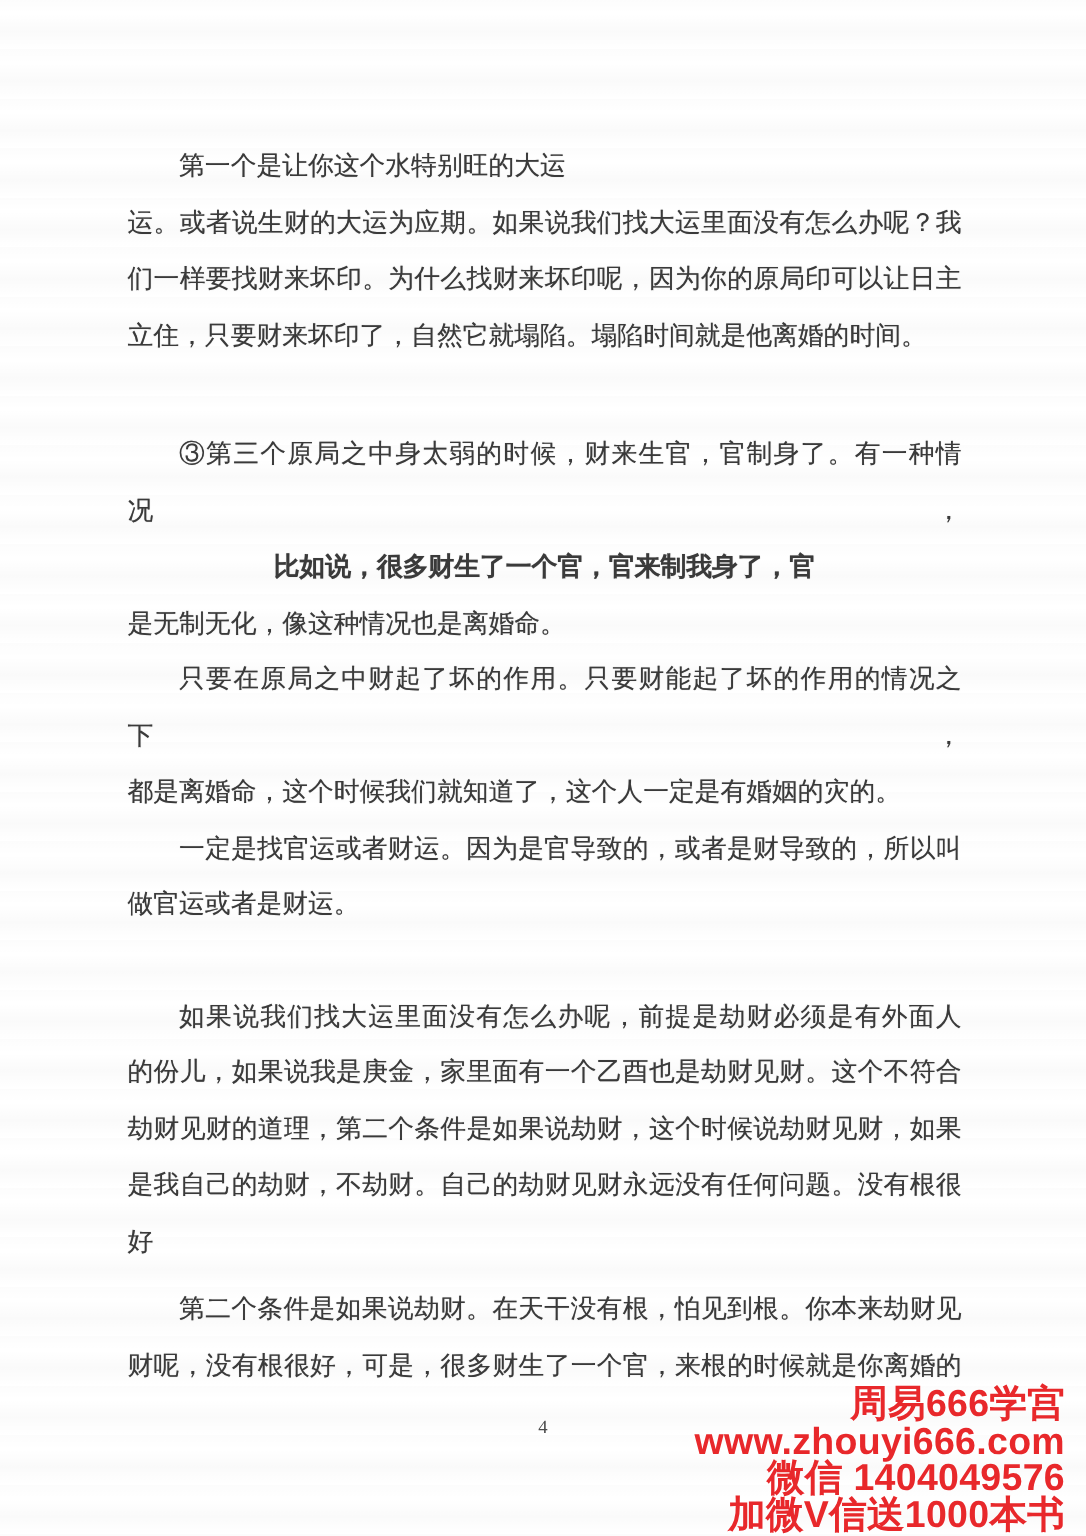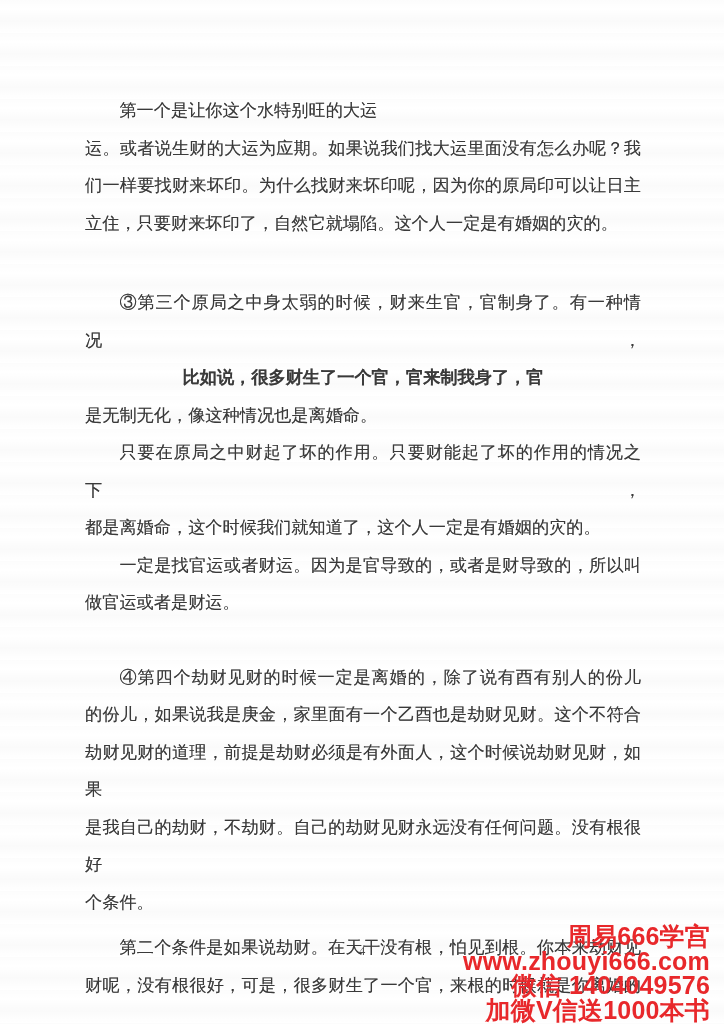--- a/index.html
+++ b/index.html
@@ -65,38 +65,37 @@
 </style>
 </head>
 <body>
 
 <div class="page">
 
   <div class="text-block" style="color: rgb(58, 58, 58);">
       <div class="line indent">第一个是让你这个水特别旺的大运</div>
       <div class="line full">运。或者说生财的大运为应期。如果说我们找大运里面没有怎么办呢？我</div>
       <div class="line full">们一样要找财来坏印。为什么找财来坏印呢，因为你的原局印可以让日主</div>
-      <div class="line">立住，只要财来坏印了，自然它就塌陷。这个人一定是有婚姻的灾的。</div>
+      <div class="line">立住，只要财来坏印了，自然它就塌陷。塌陷时间就是他离婚的时间。</div>
       <div class="gap" style="height: 42px;"></div>
       <div class="line indent full">③第三个原局之中身太弱的时候，财来生官，官制身了。有一种情况，</div>
       <div class="line split">
         <span>比如说，</span>
         <span>很多财生了一个官，官来制我身了，官</span>
       </div>
       <div class="line">是无制无化，像这种情况也是离婚命。</div>
       <div class="line indent full">只要在原局之中财起了坏的作用。只要财能起了坏的作用的情况之下，</div>
       <div class="line">都是离婚命，这个时候我们就知道了，这个人一定是有婚姻的灾的。</div>
       <div class="line indent full">一定是找官运或者财运。因为是官导致的，或者是财导致的，所以叫</div>
       <div class="line">做官运或者是财运。</div>
       <div class="gap" style="height: 37px;"></div>
-      <div class="line indent full">④第四个劫财见财的时候一定是离婚的，除了说有酉有别人的份儿</div>
+      <div class="line indent full">如果说我们找大运里面没有怎么办呢，前提是劫财必须是有外面人</div>
       <div class="line full">的份儿，如果说我是庚金，家里面有一个乙酉也是劫财见财。这个不符合</div>
-      <div class="line full">劫财见财的道理，前提是劫财必须是有外面人，这个时候说劫财见财，如果</div>
+      <div class="line full">劫财见财的道理，第二个条件是如果说劫财，这个时候说劫财见财，如果</div>
       <div class="line full">是我自己的劫财，不劫财。自己的劫财见财永远没有任何问题。没有根很好</div>
-      <div class="line">个条件。</div>
       <div class="gap" style="height: 8px;"></div>
       <div class="line indent full">第二个条件是如果说劫财。在天干没有根，怕见到根。你本来劫财见</div>
       <div class="line full">财呢，没有根很好，可是，很多财生了一个官，来根的时候就是你离婚的</div>
     </div>
 
   <div class="page-number">4</div>
 
   <div class="watermark" style="color: rgb(232, 40, 43);">
       <div class="wm-line">周易666学宫</div>
       <div class="wm-line">www.zhouyi666.com</div>

